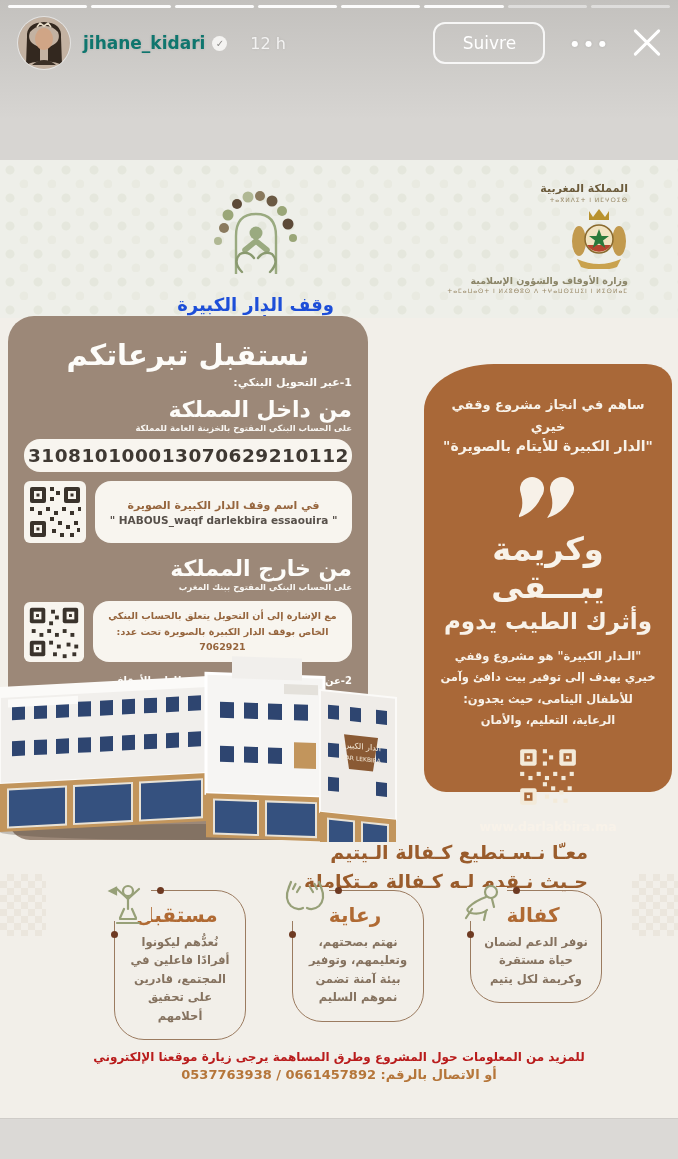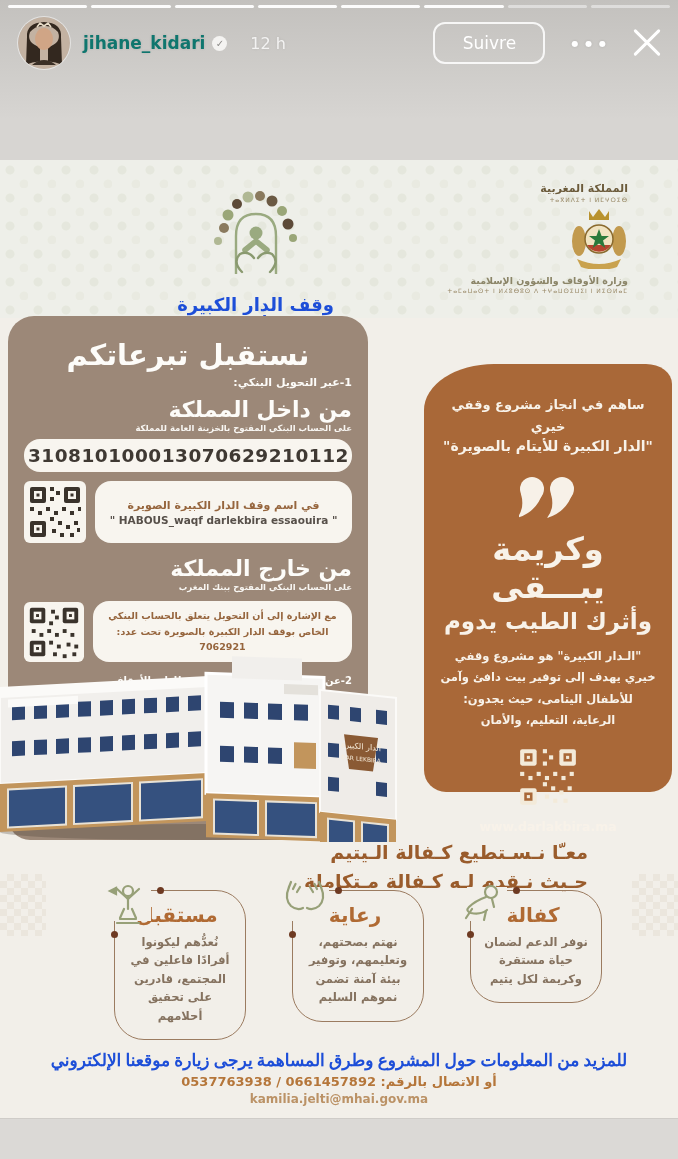--- a/index.html
+++ b/index.html
@@ -131,21 +131,21 @@
   .card .dot-b { left:-4px; top:40px; }
   .card-icon { position:absolute; left:-12px; top:-12px; }
   .card-title { color:#b06a33; font-weight:bold; font-size:20px; text-align:center;
     padding-right:6px; margin-bottom:6px; }
   .card-text { color:#85725f; font-weight:bold; font-size:11.5px; line-height:1.6;
     text-align:center; }
 
   
   .poster-footer { position:absolute; left:0; right:0; top:890px; text-align:center;
     direction:rtl; z-index:2; }
-  .f-line1 { font-size:17px; font-weight:bold; color:#1d4ed8;font-family:Liberation Serif, serif; }
+  .f-line1 { font-size:12px; font-weight:bold; color:#b91c1c; }
   .f-line2 { font-size:13px; font-weight:bold; color:#b5763a; margin-top:3px; }
   .f-line2 .nums { direction:ltr; unicode-bidi:embed; }
   .f-email { font-size:12px; font-weight:bold; color:#bb9266; margin-top:3px; direction:ltr; }
 
   .bottom-strip { position:absolute; left:0; top:1118px; width:678px; height:41px;
     background:#dbd9d6; border-top:1px solid #cfccc8; }
 </style>
 </head>
 <body>
 
@@ -513,17 +513,16 @@
       <div class="card-text">نُعدُّهم ليكونوا أفرادًا فاعلين في المجتمع، قادرين على تحقيق أحلامهم</div>
     </div>
   </div>
 
   <div class="poster-footer">
     <div class="f-line1">للمزيد من المعلومات حول المشروع وطرق المساهمة يرجى زيارة موقعنا الإلكتروني</div>
     <div class="f-line2">
       <span>أو الاتصال بالرقم:</span>
       <span class="nums">0537763938 / 0661457892</span>
     </div>
-    <div class="f-email">kamilia.jelti@mhai.gov.ma</div>
   </div>
 </div>
 
 <div class="bottom-strip"></div>
 
 </body></html>

